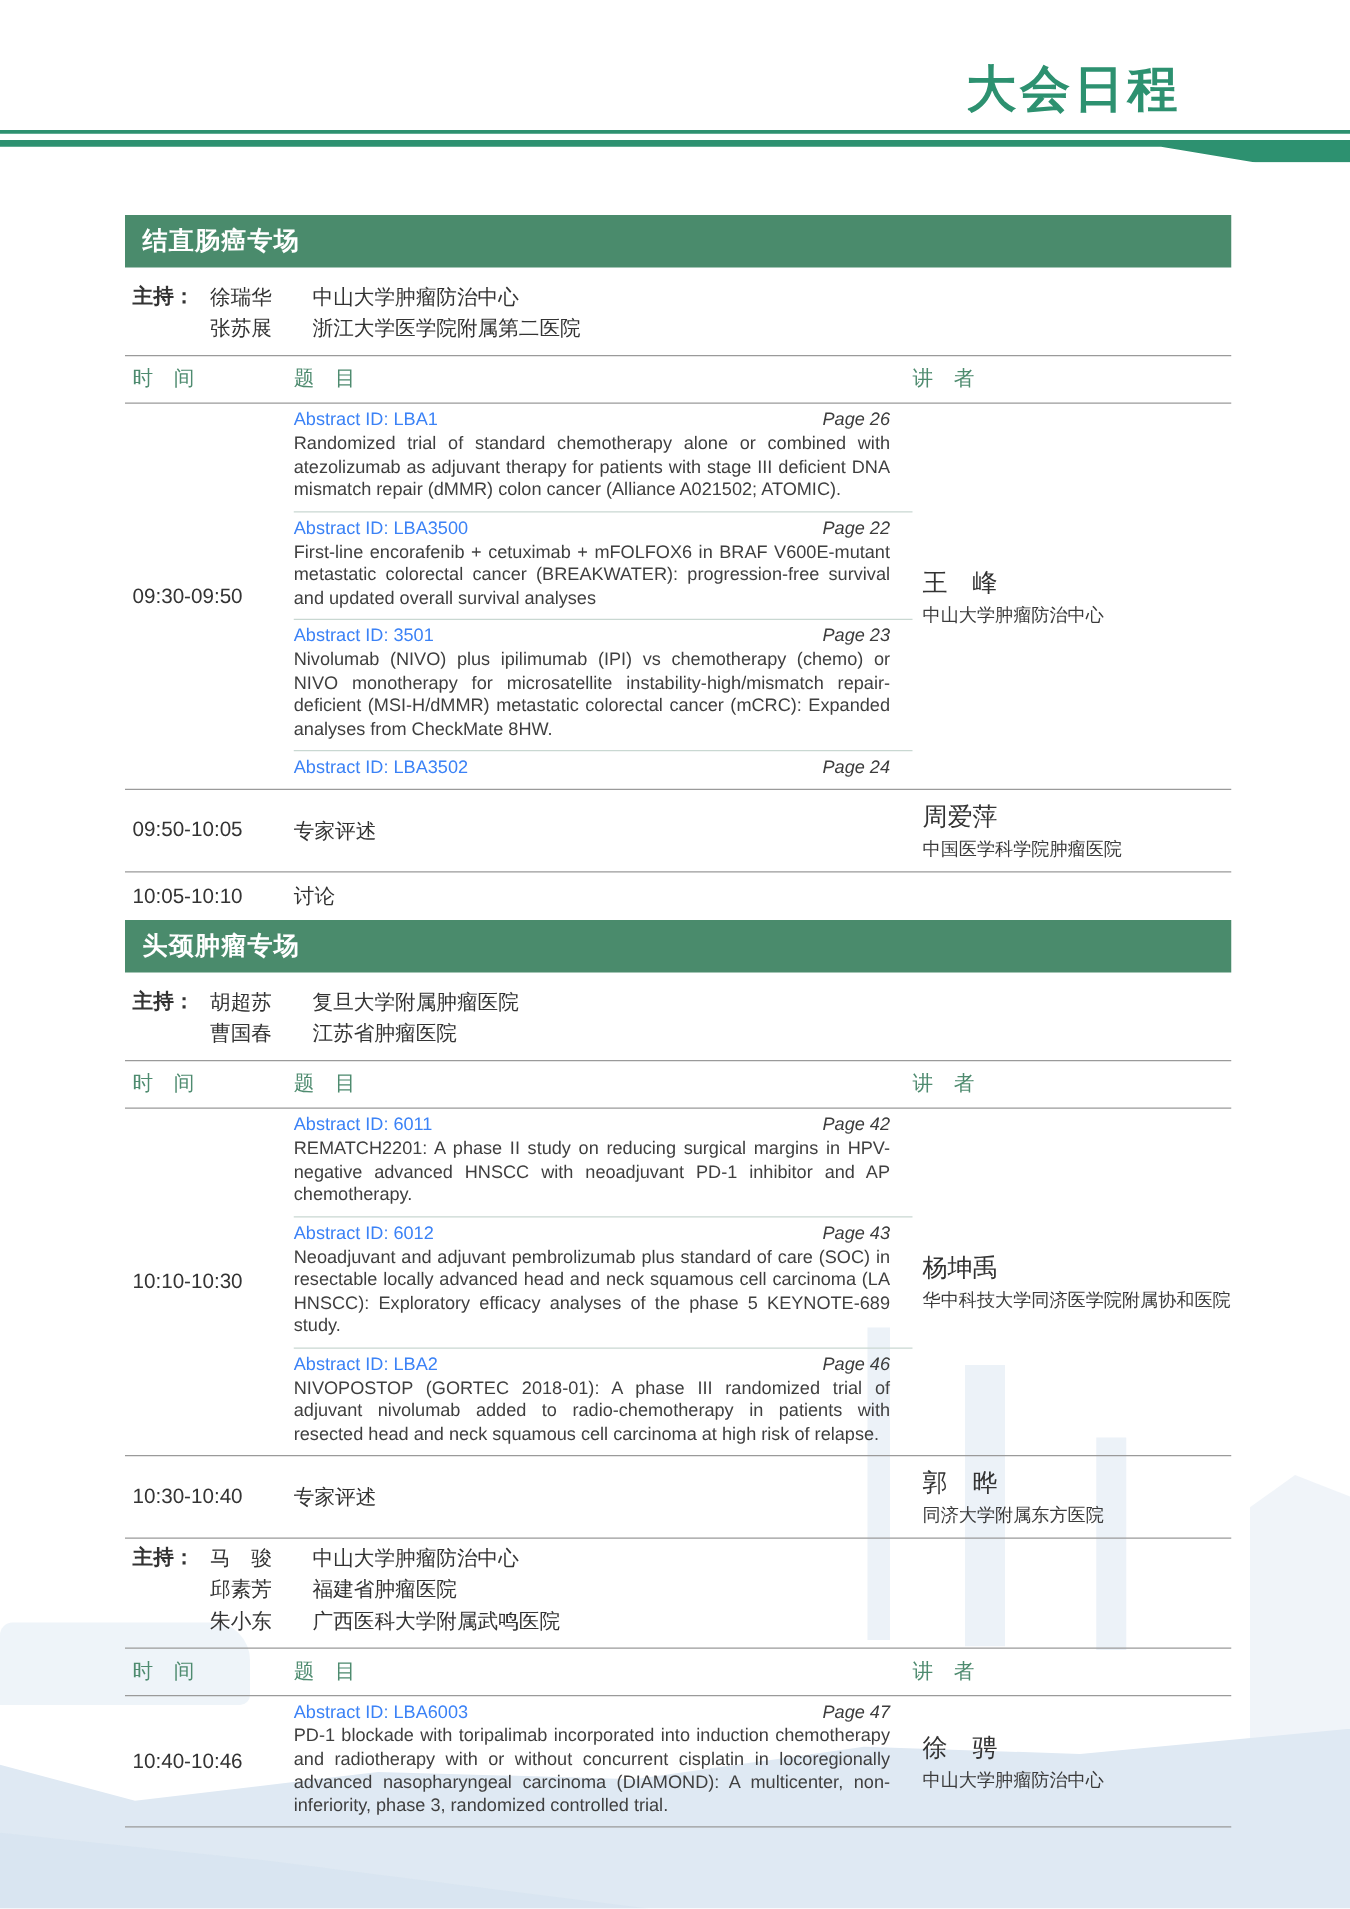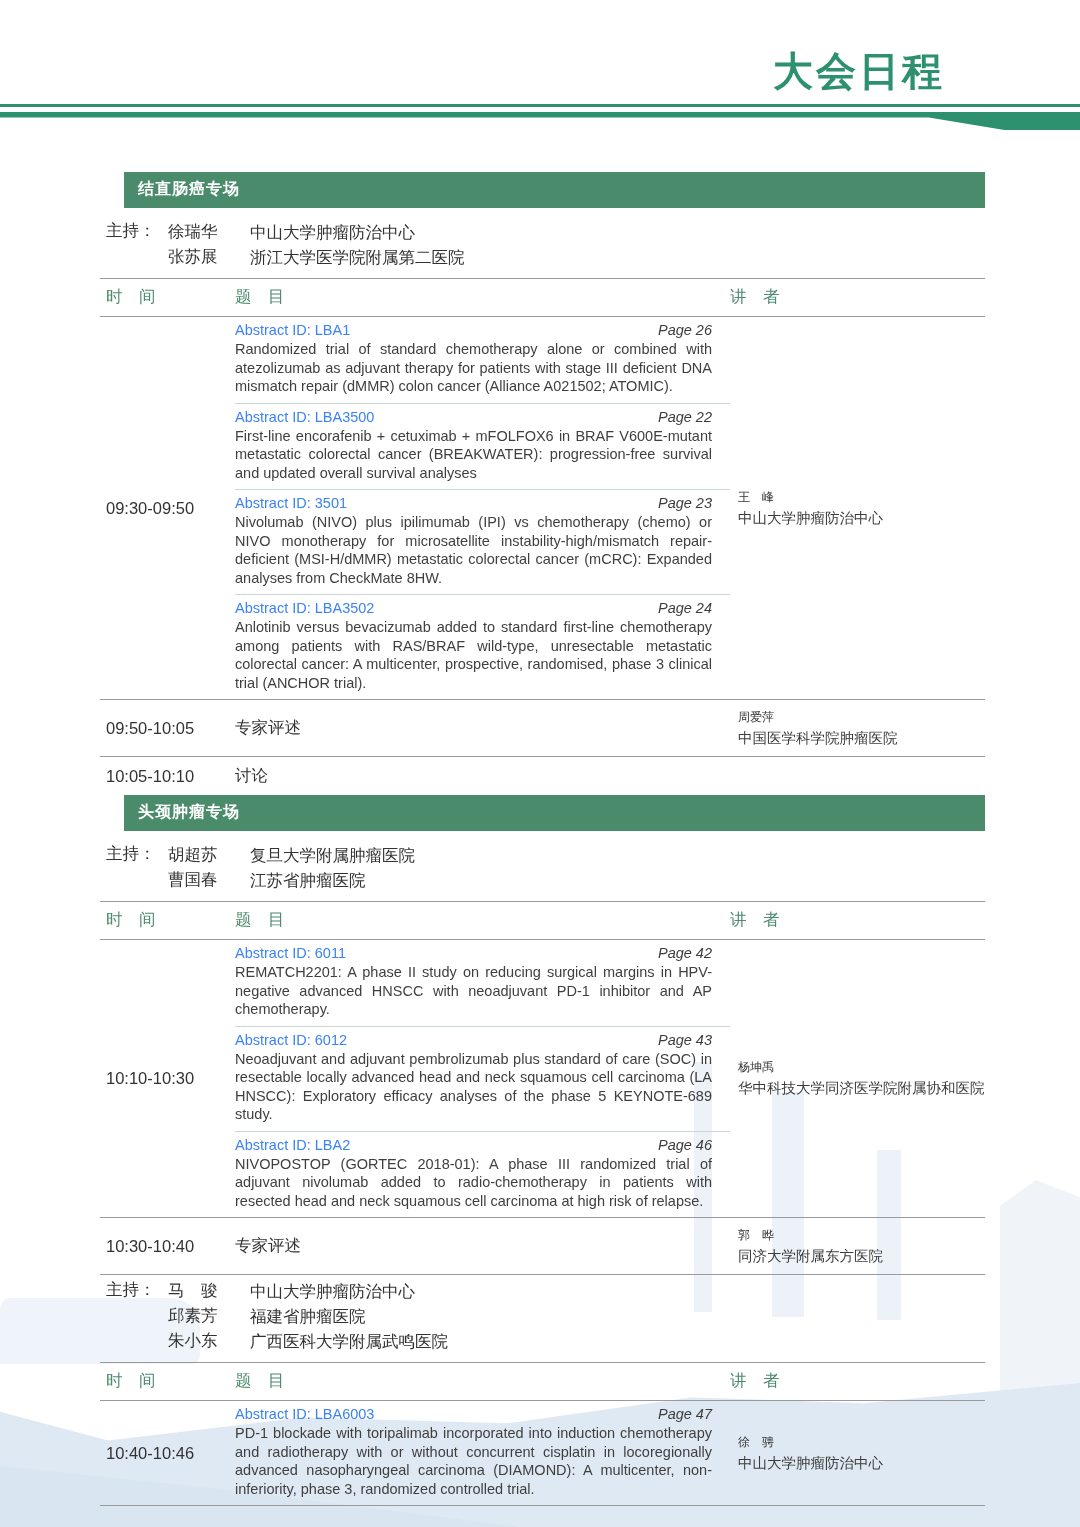--- a/index.html
+++ b/index.html
@@ -10,34 +10,34 @@
   .header { position:relative; height:150px; }
   .page-title { position:absolute; top:44px; right:135px; font-size:40px; font-weight:bold;
                 color:#2D9170; letter-spacing:3px; }
   .stripe-thin { position:absolute; top:104px; left:0; width:100%; height:3px; background:#2D9170; }
   .stripe-band { position:absolute; top:112px; left:0; width:100%; height:18px; background:#2D9170;
                  clip-path: polygon(0 0, 100% 0, 100% 100%, 93% 100%, 86% 30%, 0 30%); }
 
   
   .content { position:relative; z-index:2; margin:22px 95px 0 100px; }
 
-  .session-bar { background:#4A8B6C; color:#fff; font-weight:bold; font-size:16px;
-                 letter-spacing:1px; padding:7px 14px 8px; margin-bottom:8px;margin-left:24px; }
+  .session-bar { background:#4A8B6C; color:#fff; font-weight:bold; font-size:20px;
+                 letter-spacing:1px; padding:7px 14px 8px; margin-bottom:8px; }
   .chairs { display:flex; padding:4px 0 8px 6px; font-size:16.5px; color:#333; }
-  .chair-label { font-weight:normal; width:62px; flex:0 0 auto; }
+  .chair-label { font-weight:bold; width:62px; flex:0 0 auto; }
   .chair-line { display:flex; line-height:25px; }
   .chair-name { min-width:66px; margin-right:16px; white-space:pre;font-family:Liberation Mono, monospace; }
   .rule { border-top:1.5px solid #9a9a9a; }
   .grid3 { display:grid; grid-template-columns:135px 495px 255px; }
   .col-header { padding:7px 0 8px; color:#4E8B6F; font-size:16.5px; letter-spacing:6px; }
   .col-header .c1 { padding-left:6px; }
 
   .time-cell { align-self:center; padding-left:6px; font-size:16.5px; color:#333; }
   .speaker-cell { align-self:center; padding-left:8px; color:#333; }
-  .speaker-name { font-size:12px; margin-bottom:3px; white-space:pre;font-family:Liberation Mono, monospace; }
+  .speaker-name { font-size:20px; margin-bottom:3px; white-space:pre;font-family:Liberation Mono, monospace; }
   .speaker-aff { font-size:14.5px; color:#3c3c3c; }
 
   .abstract { padding:4px 18px 7px 0; }
   .abstract + .abstract { border-top:1px solid #c9d8d2; }
   .abs-head { display:flex; justify-content:space-between; line-height:19px; }
   .abs-id { color:#3b82f6; font-size:14.5px; }
   .abs-page { color:#3c3c3c; font-size:14.5px; font-style:italic; }
   .abs-title { color:#3f3f3f; font-size:14.5px; line-height:18.5px; text-align:justify; }
   .simple-row { padding:8px 0; min-height:56px; }
   .simple-row.short { min-height:36px; }
@@ -125,21 +125,20 @@
             <span class="abs-id">Abstract ID: 3501</span>
             <span class="abs-page">Page 23</span>
           </div>
           <div class="abs-title">Nivolumab (NIVO) plus ipilimumab (IPI) vs chemotherapy (chemo) or NIVO monotherapy for microsatellite instability-high/mismatch repair-deficient (MSI-H/dMMR) metastatic colorectal cancer (mCRC): Expanded analyses from CheckMate 8HW.</div>
         </div>
         <div class="abstract">
           <div class="abs-head">
             <span class="abs-id">Abstract ID: LBA3502</span>
             <span class="abs-page">Page 24</span>
           </div>
-          <div class="abs-title">Anlotinib versus bevacizumab added to standard first-line chemotherapy among patients with RAS/BRAF wild-type, unresectable metastatic colorectal cancer: A multicenter, prospective, randomised, phase 3 clinical trial (ANCHOR trial).</div>
         </div>
       </div>
       <div class="speaker-cell">
         <div class="speaker-name">王　峰</div>
         <div class="speaker-aff">中山大学肿瘤防治中心</div>
       </div>
     </div>
 
     <div class="rule"></div>
 

